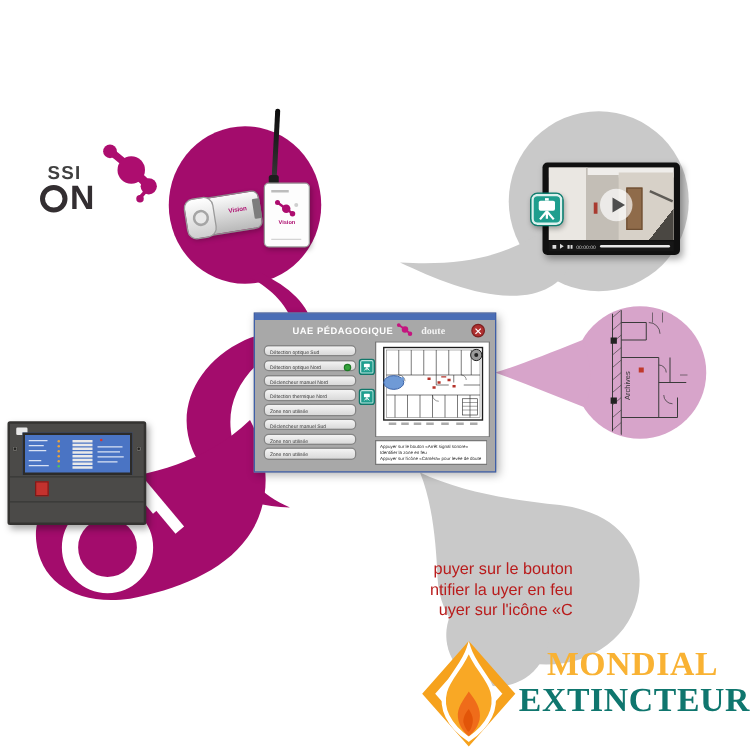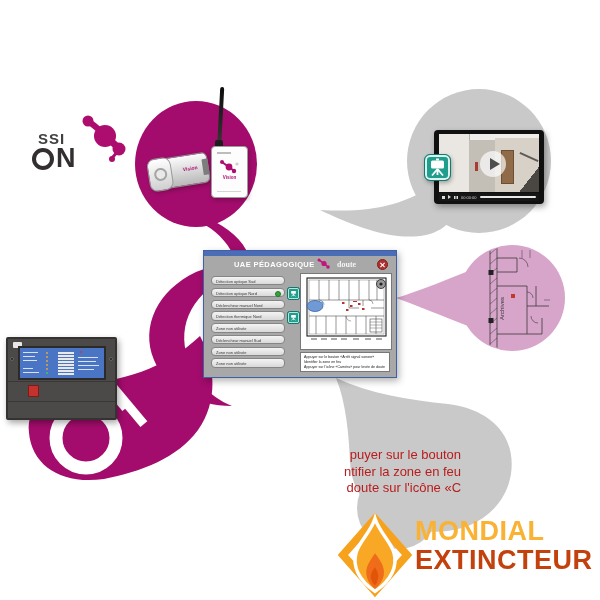--- a/index.html
+++ b/index.html
@@ -96,24 +96,24 @@
   .antenna{position:absolute;left:217px;top:87px;width:4px;height:62px;
            background:linear-gradient(#0c0c0c,#3a3a3a);border-radius:2px 2px 0 0;
            transform:rotate(3deg);transform-origin:bottom center;}
   .antenna-base{position:absolute;left:215px;top:140px;width:8px;height:9px;background:#1d1d1d;
                 border-radius:2px;}
   .radio-label{position:absolute;left:0;right:0;top:28px;text-align:center;font-size:4.5px;
                color:#ad0d6f;font-weight:bold;}
 
   
   .steps{position:absolute;left:344px;top:447px;font-size:13px;line-height:16.5px;color:#b91c1c;text-align:right;}
-  .mondial{position:absolute;left:415px;top:517px;width:182px;
-           font-weight:bold;line-height:29px;letter-spacing:.5px;}
+  .mondial{position:absolute;left:415px;top:517px;width:182px;text-align:center;
+           font-weight:bold;line-height:29px;letter-spacing:.5px;font-family:Liberation Serif, serif;}
   .mondial .l1{font-size:27px;color:#f9b233;}
-  .mondial .l2{font-size:27px;color:#c2410c;}
+  .mondial .l2{font-size:27px;color:#0f766e;}
 </style>
 </head>
 <body>
 
 <div class="stage">
 
   <svg class="abs" style="left:0;top:0" width="600" height="600" viewBox="0 0 600 600">
 
     <g fill="#a30c6c">
       <ellipse cx="196" cy="164" rx="61" ry="63"></ellipse>
@@ -349,22 +349,22 @@
 
     <div class="instr-box">
       <div>Appuyer sur le bouton «Arrêt signal sonore»</div>
       <div>Identifier la zone en feu</div>
       <div>Appuyer sur l'icône «Caméra» pour levée de doute</div>
     </div>
   </div>
 
   <div class="steps">
     <div>puyer sur le bouton</div>
-    <div>ntifier la zone en feu</div>
-    <div>doute sur l'icône «C</div>
+    <div>ntifier la uyer en feu</div>
+    <div>uyer sur l'icône «C</div>
   </div>
 
   <svg class="abs" style="left:336px;top:510px" width="78" height="90" viewBox="0 0 90 100">
     <path d="M45,8 L82,50 L45,92 L8,50 Z" fill="none" stroke="#f6a21d" stroke-width="9"></path>
     <path d="M45,8 C50,24 63,34 67,48 C71,63 64,79 45,92 C26,79 19,63 23,48 C27,34 40,24 45,8 Z" fill="#f9a825" stroke="#ffffff" stroke-width="4"></path>
     <path d="M45,48 C51,56 57,64 55,74 C53,82 48,87 45,89 C42,87 36,81 35,72 C34,63 40,56 45,48 Z" fill="#ef6c1a"></path>
     <path d="M45,64 C48,69 50,73 48,79 C47,83 46,84 45,85 C43,84 41,80 40,76 C40,71 42,68 45,64 Z" fill="#e25509"></path>
   </svg>
   <div class="mondial">
     <div class="l1">MONDIAL</div>

